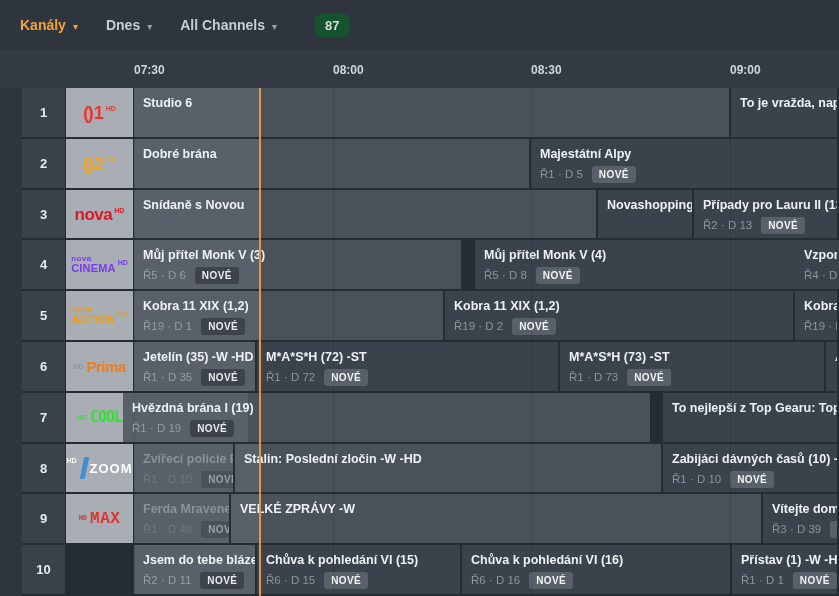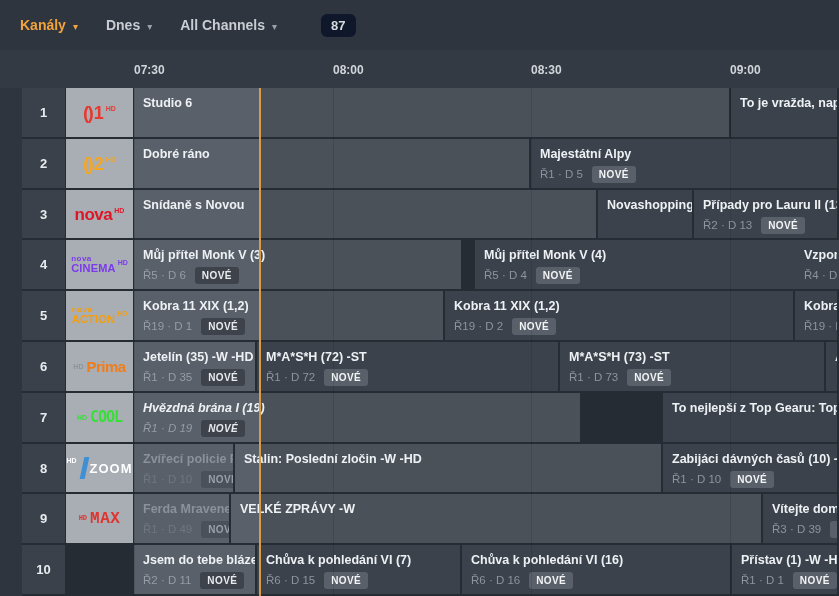--- a/index.html
+++ b/index.html
@@ -5,21 +5,21 @@
   html,body{margin:0;padding:0}
   body{width:839px;height:596px;overflow:hidden;background:#2f353e;
        font-family:"Liberation Sans",sans-serif;position:relative;}
   
   #topbar{position:absolute;top:0;left:0;right:0;height:50px;display:flex;align-items:center;padding-left:20px;background:#2f353e;}
   .menu{display:flex;align-items:center;gap:7px;margin-right:28px;cursor:pointer;}
   .menu .lbl{font-size:14px;font-weight:bold;color:#c9cdd3;}
   .menu.accent .lbl{color:#f2a43b;}
   .caret{font-size:10px;color:#9aa0a8;transform:translateY(1px);}
   .menu.accent .caret{color:#f2a43b;}
-  #countbadge{background:#0f172a;color:#d6dade;font-weight:bold;font-size:13px;padding:4px 10px;border-radius:6px;margin-left:16px;}
+  #countbadge{background:#14532d;color:#d6dade;font-weight:bold;font-size:13px;padding:4px 10px;border-radius:6px;margin-left:10px;}
   
   #timebar{position:absolute;top:50px;left:0;right:0;height:38px;background:#333a43;}
   .tick-label{position:absolute;top:13px;font-size:12px;font-weight:bold;color:#d2d6db;}
   
   #grid{position:absolute;top:88px;left:0;right:0;bottom:0;background:#2f353e;overflow:hidden;}
   #grid-bg{position:absolute;left:22px;top:0;right:0;bottom:0;background:#262c34;}
   .row{position:absolute;left:0;right:0;}
   .cell-num{position:absolute;left:22px;width:43px;top:0;bottom:0;background:#3a414a;color:#e9ecef;
             font-size:13px;font-weight:bold;display:flex;align-items:center;justify-content:center;}
   .cell-logo{position:absolute;left:66px;width:67px;top:0;bottom:0;background:#a9aeb5;display:flex;
@@ -116,21 +116,21 @@
       <div class="cell-logo">
         <div class="lg" style="color: rgb(245, 166, 35);">
           <span class="brk">()</span>
           <span class="dig">2</span>
           <sup>HD</sup>
         </div>
       </div>
       <div class="block airing" style="left: 134px; width: 395px;">
         <div class="progress" style="width: 125px;"></div>
         <div class="binner">
-          <div class="ptitle">Dobré ráno</div>
+          <div class="ptitle">Dobré brána</div>
         </div>
       </div>
       <div class="block future" style="left: 531px; width: 306px;">
         <div class="binner">
           <div class="ptitle">Majestátní Alpy</div>
           <div class="psub">
             <span class="ep">Ř1 · D 5</span>
             <span class="badge">NOVÉ</span>
           </div>
         </div>
@@ -185,21 +185,21 @@
           <div class="psub">
             <span class="ep">Ř5 · D 6</span>
             <span class="badge">NOVÉ</span>
           </div>
         </div>
       </div>
       <div class="block future" style="left: 475px; width: 392px;">
         <div class="binner">
           <div class="ptitle">Můj přítel Monk V (4)</div>
           <div class="psub">
-            <span class="ep">Ř5 · D 4</span>
+            <span class="ep">Ř5 · D 8</span>
             <span class="badge">NOVÉ</span>
           </div>
         </div>
       </div>
       <div class="block future" style="left: 795px; width: 42px;">
         <div class="binner">
           <div class="ptitle">Vzpomínky</div>
           <div class="psub">
             <span class="ep">Ř4 · D 8</span>
           </div>
@@ -290,21 +290,21 @@
       </div>
     </div>
     <div class="row" style="top: 305px; height: 49px;">
       <div class="cell-num">7</div>
       <div class="cell-logo">
         <div class="lg" style="color: rgb(53, 225, 53);">
           <span class="hdpre">HD</span>
           <span class="coolword">COOL</span>
         </div>
       </div>
-      <div class="block airing" style="left: 134px; width: 446px; font-style: italic;">
+      <div class="block airing" style="left: 123px; width: 527px;">
         <div class="progress" style="width: 125px;"></div>
         <div class="binner">
           <div class="ptitle">Hvězdná brána I (19)</div>
           <div class="psub">
             <span class="ep">Ř1 · D 19</span>
             <span class="badge">NOVÉ</span>
           </div>
         </div>
       </div>
       <div class="block future" style="left: 663px; width: 174px;">
@@ -392,21 +392,21 @@
         <div class="binner">
           <div class="ptitle">Jsem do tebe blázen II (1</div>
           <div class="psub">
             <span class="ep">Ř2 · D 11</span>
             <span class="badge">NOVÉ</span>
           </div>
         </div>
       </div>
       <div class="block future" style="left: 257px; width: 203px;">
         <div class="binner">
-          <div class="ptitle">Chůva k pohledání VI (7)</div>
+          <div class="ptitle">Chůva k pohledání VI (15)</div>
           <div class="psub">
             <span class="ep">Ř6 · D 15</span>
             <span class="badge">NOVÉ</span>
           </div>
         </div>
       </div>
       <div class="block future" style="left: 462px; width: 268px;">
         <div class="binner">
           <div class="ptitle">Chůva k pohledání VI (16)</div>
           <div class="psub">

